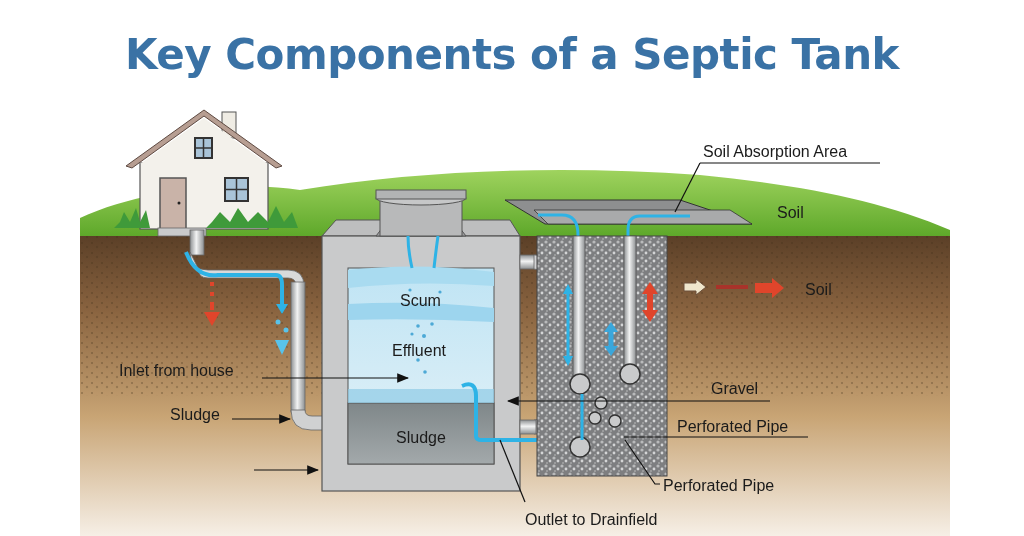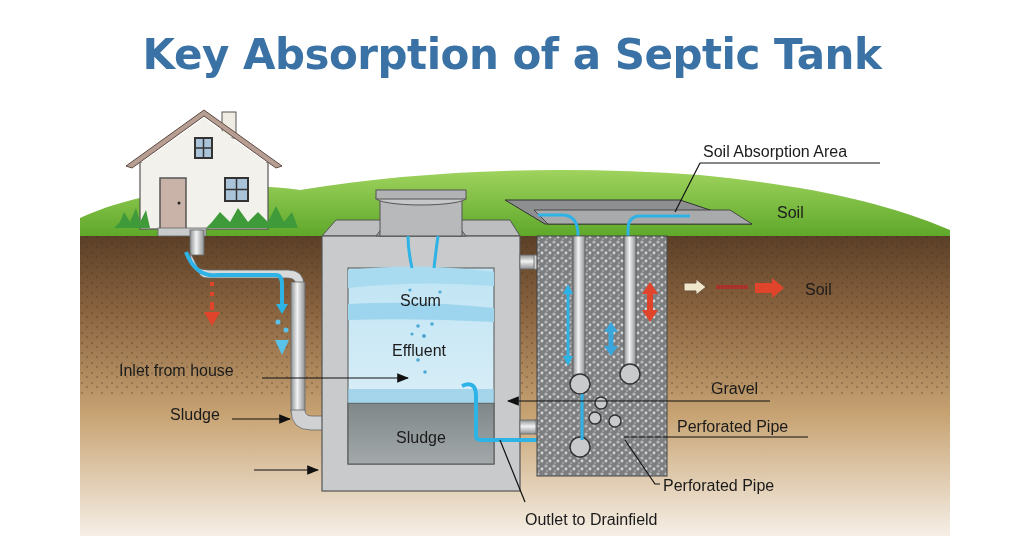--- a/index.html
+++ b/index.html
@@ -9,21 +9,21 @@
       font-family: "DejaVu Sans", sans-serif; font-weight: bold; font-size: 42px;
       color: #3a72a5; letter-spacing: -0.5px;
     }
     svg.scene { position: absolute; left: 0; top: 0; }
     .lbl { font-family: "Liberation Sans", sans-serif; font-size: 16px; fill: #1b1b1b; }
     .lbl-in { font-family: "Liberation Sans", sans-serif; font-size: 16px; fill: #1b1b1b; }
   </style>
 </head>
 <body>
 
-<div class="title">Key Absorption of a Septic Tank</div>
+<div class="title">Key Components of a Septic Tank</div>
 
 <svg class="scene" width="1024" height="536" viewBox="0 0 1024 536">
   <defs>
     <linearGradient id="soilGrad" x1="0" y1="0" x2="0" y2="1">
       <stop offset="0" stop-color="#5b3f27"></stop>
       <stop offset="0.25" stop-color="#8a6440"></stop>
       <stop offset="0.6" stop-color="#c8a474"></stop>
       <stop offset="1" stop-color="#f6efe6"></stop>
     </linearGradient>
     <linearGradient id="grassGrad" x1="0" y1="0" x2="0" y2="1">

